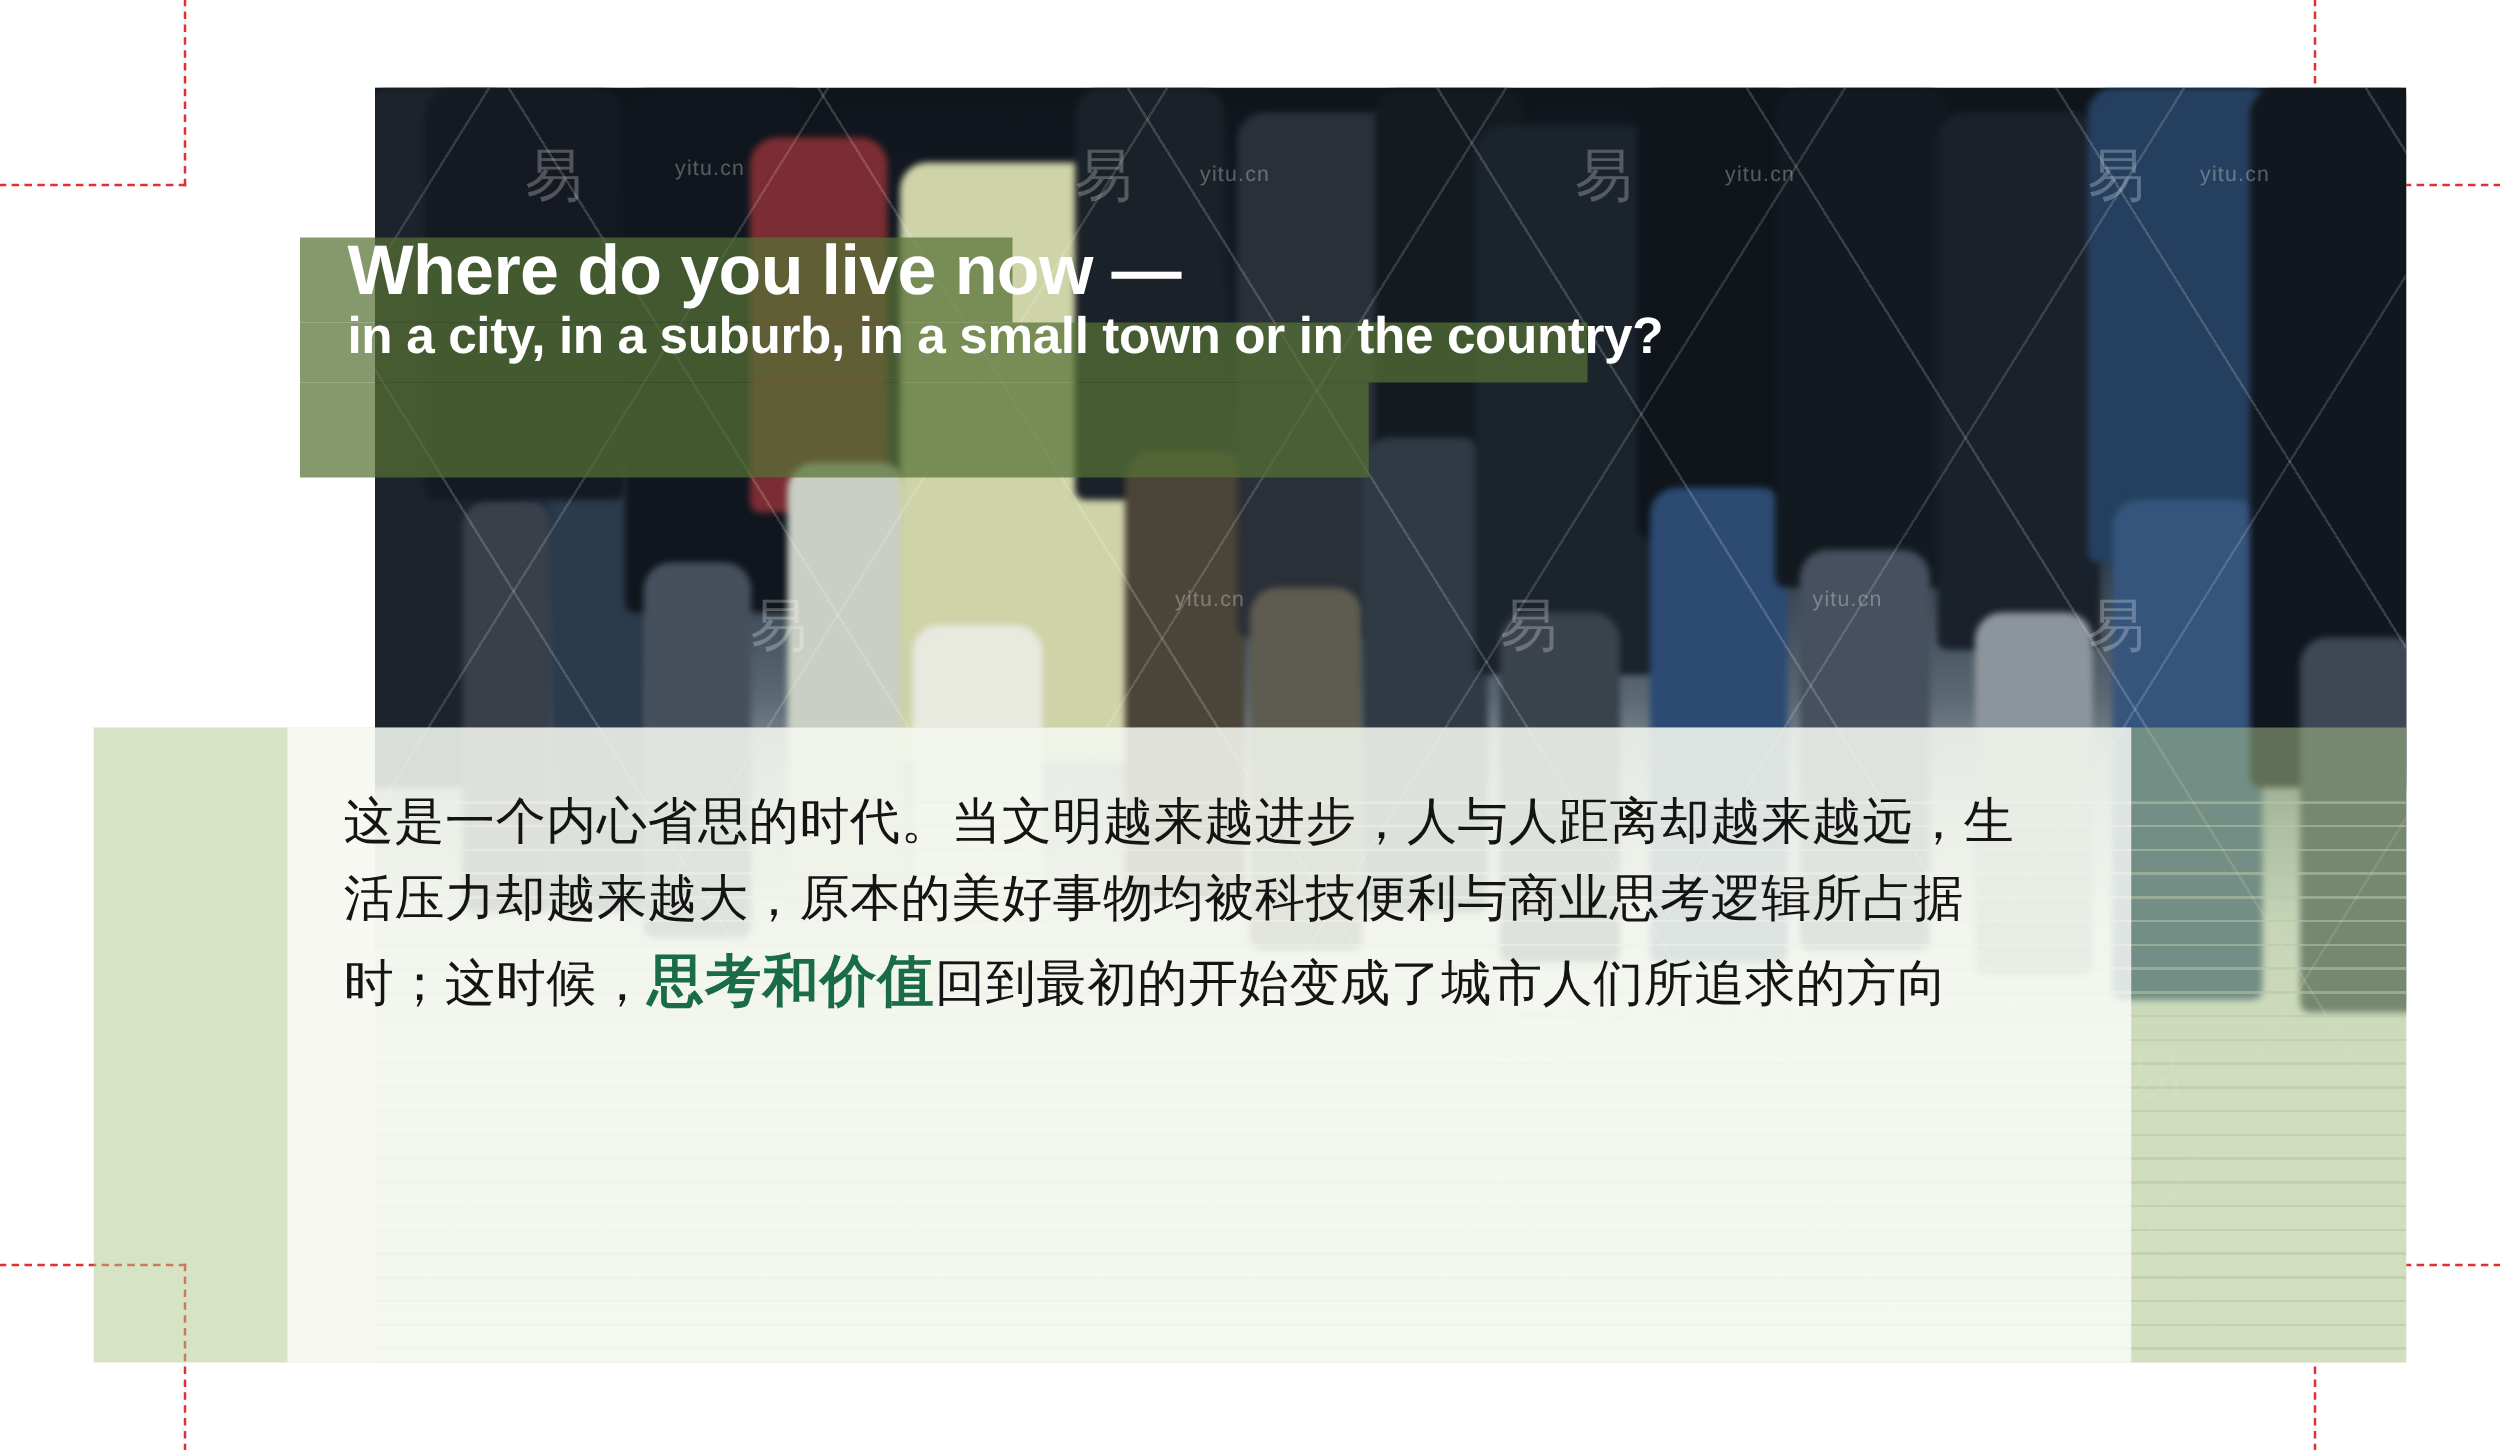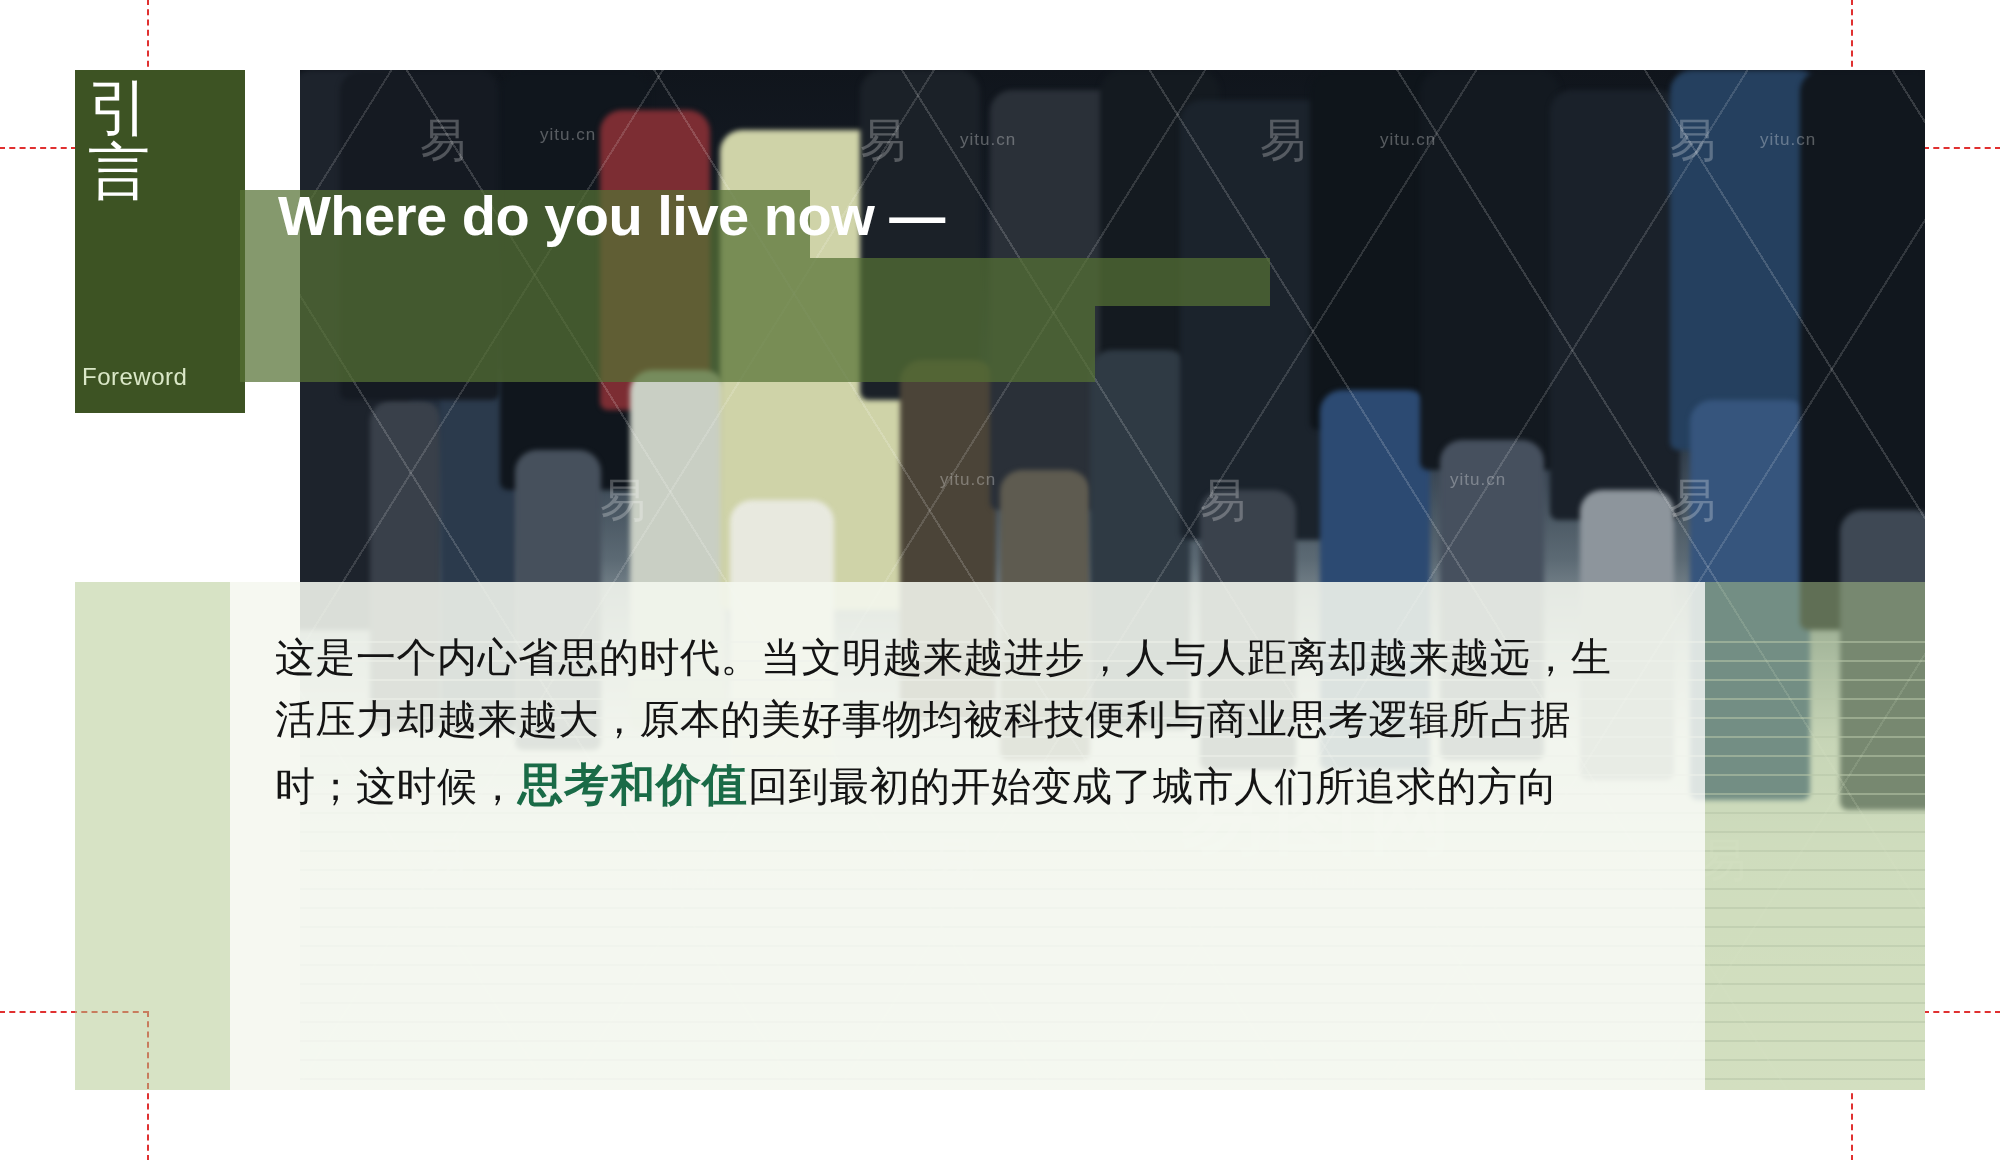--- a/index.html
+++ b/index.html
@@ -294,24 +294,21 @@
     <div class="wm-cjk" style="left:1400px; top:760px;">易</div>
   </div>
 
   <div class="green-overlay"></div>
   <div class="white-panel"></div>
 
   <div class="band band-top"></div>
   <div class="band band-mid"></div>
   <div class="band band-low"></div>
 
-  <div class="chapter-block">
-    <div class="chapter-cjk">引言</div>
-    <div class="chapter-sub">Foreword</div>
-  </div>
 
   <div class="headline">
     <div class="hl-1">Where do you live now —</div>
+    <div class="hl-2">in a city, in a suburb, in a small town or in the country?</div>
   </div>
 
   <div class="body-text"><span>这是一个内心省思的时代。当文明越来越进步，人与人距离却越来越远，生活压力却越来越大，原本的美好事物均被科技便利与商业思考逻辑所占据时；这时候，</span><span class="hl-green">思考和价值</span><span>回到最初的开始变成了城市人们所追求的方向</span></div>
 
 </div>
 
 </body></html>

